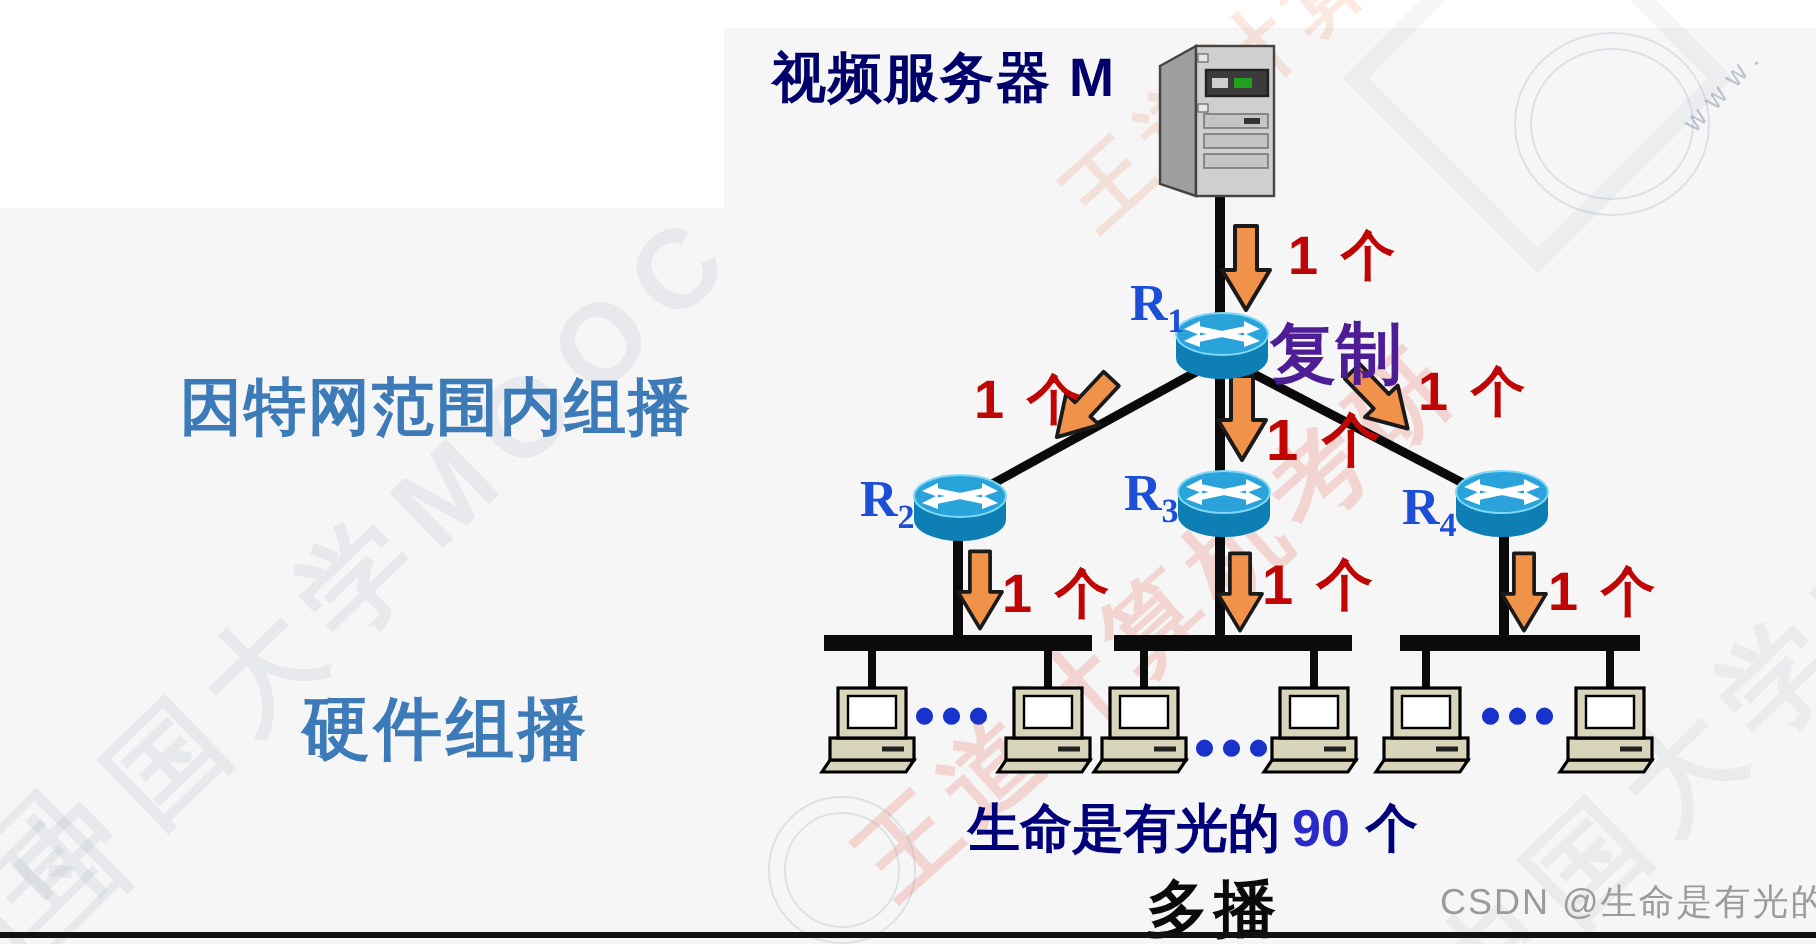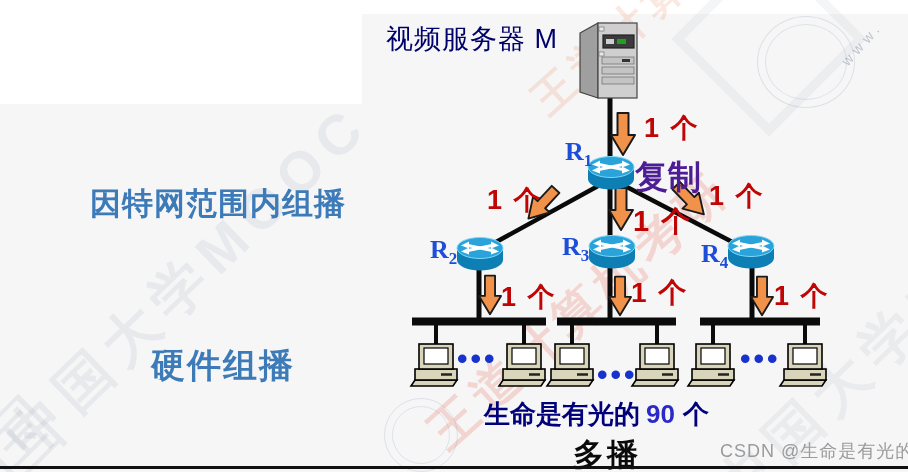--- a/index.html
+++ b/index.html
@@ -22,21 +22,21 @@
   .wm-www{left:838px;top:58px;font-size:14px;letter-spacing:5px;
       color:rgba(120,132,155,0.45);transform:rotate(-48deg);transform-origin:left top;}
   .wm-corner{left:-18px;top:388px;font-size:78px;color:rgba(140,150,170,0.14);
       transform:rotate(-45deg);transform-origin:center;}
   .seal{border-radius:50%;border:1.5px solid rgba(130,145,175,0.22);}
   .seal-inner{border-radius:50%;border:1px solid rgba(130,145,175,0.20);position:absolute;
       left:7px;top:7px;right:7px;bottom:7px;}
   .diamond{border:9px solid rgba(150,158,175,0.10);transform:rotate(45deg);}
   
   .t{white-space:nowrap;line-height:1.05;}
-  .title{left:386px;top:25px;font-size:27px;font-weight:400;color:#00006b;letter-spacing:1px;}
+  .title{left:386px;top:25px;font-size:27px;font-weight:700;color:#00006b;letter-spacing:1px;}
   .blue-serif{font-family:"Liberation Serif","DejaVu Serif",serif;color:#3d7bb8;font-weight:600;margin-left:48px;}
   .lbl-internet{left:42px;top:188px;font-size:31px;letter-spacing:1px;}
   .lbl-hardware{left:103px;top:348px;font-size:34px;letter-spacing:2px;}
   .rlabel{font-size:26px;font-weight:700;color:#1d4ed8;font-family:Liberation Serif, serif;}
   .rlabel .sub{font-size:17px;vertical-align:-6px;font-weight:700;}
   .r1{left:565px;top:138px;} .r2{left:430px;top:236px;}
   .r3{left:562px;top:233px;} .r4{left:701px;top:240px;}
   .dup{left:635px;top:160px;font-size:33px;font-weight:700;color:#4c1d95;}
   .unit{font-size:27px;font-weight:700;color:#c00505;letter-spacing:2px;}
   .u1{left:644px;top:114px;} .u2{left:487px;top:186px;}

